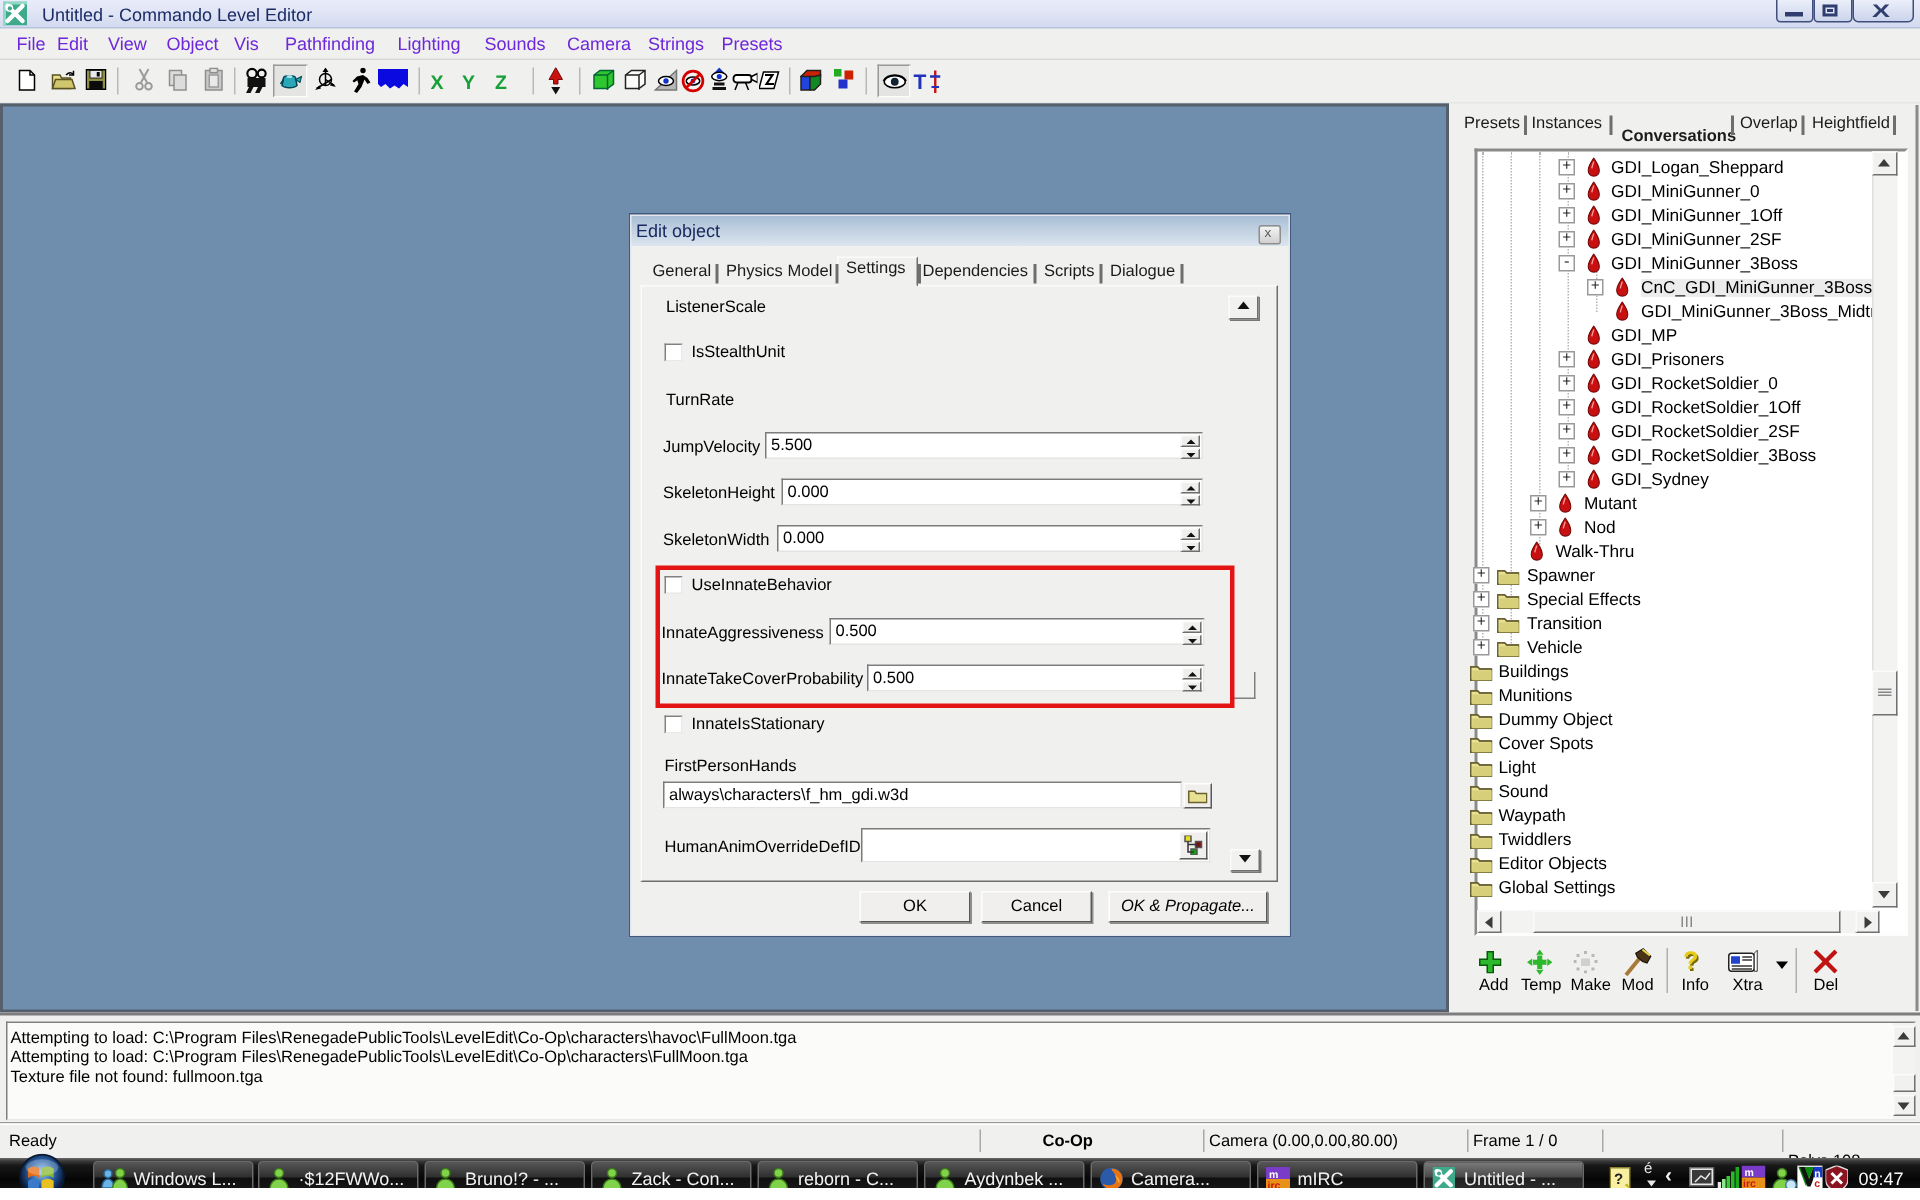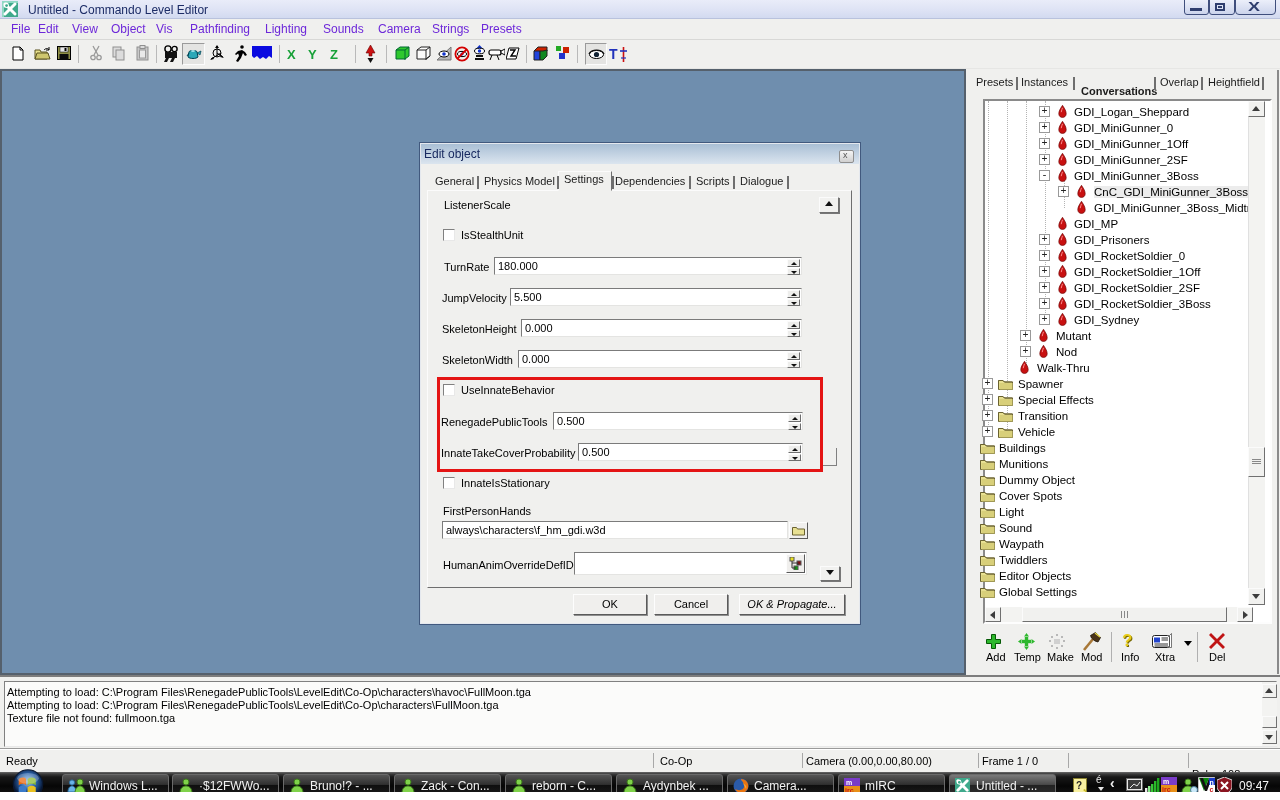--- a/index.html
+++ b/index.html
@@ -493,21 +493,21 @@
 <div class="ab nw" style="left:7px;top:712px;font-size:11px;color:#000;">Texture file not found: fullmoon.tga</div>
 <div class="ab" style="left:1262px;top:682px;width:15px;height:64px;background:#f3f3f1;"></div>
 <div class="sbtn" style="left:1262px;top:684px;width:15px;height:14px;"></div>
     <div class="arr-u" style="left:1265px;top:688px;"></div>
 <div class="sbtn" style="left:1262px;top:716px;width:15px;height:12px;"></div>
 <div class="sbtn" style="left:1262px;top:730px;width:15px;height:14px;"></div>
     <div class="arr-d" style="left:1265px;top:735px;"></div>
 <div class="ab" style="left:0;top:748px;width:1280px;height:1px;background:#9a9a9a;"></div>
 <div class="ab" style="left:0;top:749px;width:1280px;height:23px;background:#f0f0ee;border-top:1px solid #fff;"></div>
 <div class="stxt" style="left:6px;top:755px;">Ready</div>
-<div class="stxt" style="left:660px;top:755px;">Co-Op</div>
+<div class="stxt" style="left:695px;top:755px;font-weight:bold;">Co-Op</div>
 <div class="stxt" style="left:806px;top:755px;">Camera (0.00,0.00,80.00)</div>
 <div class="stxt" style="left:982px;top:755px;">Frame 1 / 0</div>
 <div class="stxt" style="left:1192px;top:768px;">Polys 108</div>
 <div class="sdiv" style="left:653px;"></div>
 <div class="sdiv" style="left:802px;"></div>
 <div class="sdiv" style="left:978px;"></div>
 <div class="sdiv" style="left:1068px;"></div>
 <div class="sdiv" style="left:1188px;"></div>
 <div class="ab" style="left:0;top:772px;width:1280px;height:28px;background:linear-gradient(180deg,#6a6a6a 0,#3a3a3a 2px,#181818 5px,#060606 14px,#101010 20px,#000 28px);"></div>
 <svg class="ab" style="left:8px;top:769px" width="40" height="31" viewBox="0 0 40 40">
@@ -661,31 +661,20 @@
 <div class="tdiv" style="left:612px;top:176px;"></div>
 <div class="tdiv" style="left:689px;top:176px;"></div>
 <div class="tdiv" style="left:733px;top:176px;"></div>
 <div class="tdiv" style="left:787px;top:176px;"></div>
 <div class="lbl" style="left:444px;top:199px;">ListenerScale</div>
 <div class="sbtn" style="left:819px;top:197px;width:20px;height:16px;box-shadow:1px 1px 0 #777;"></div>
     <div class="arr-u" style="left:825px;top:201px;border-bottom-color:#111;"></div>
 <div class="cb" style="left:443px;top:229px;"></div>
     <div class="lbl" style="left:461px;top:229px;">IsStealthUnit</div>
 <div class="lbl" style="left:444px;top:261px;">TurnRate</div>
-<div class="fld" style="left:494px;top:257px;width:308px;height:18px;">
-      <div class="v">180.000</div>
-      <div class="spin">
-        <div class="spb">
-          <div class="tu"></div>
-        </div>
-        <div class="spb" style="margin-top:1px;">
-          <div class="td"></div>
-        </div>
-      </div>
-    </div>
 <div class="lbl" style="left:442px;top:292px;">JumpVelocity</div>
 <div class="fld" style="left:510px;top:288px;width:292px;height:18px;">
       <div class="v">5.500</div>
       <div class="spin">
         <div class="spb">
           <div class="tu"></div>
         </div>
         <div class="spb" style="margin-top:1px;">
           <div class="td"></div>
         </div>
@@ -712,21 +701,21 @@
         </div>
         <div class="spb" style="margin-top:1px;">
           <div class="td"></div>
         </div>
       </div>
     </div>
 <div class="ab" style="left:836px;top:448px;width:1px;height:18px;background:#808080;"></div>
 <div class="ab" style="left:822px;top:465px;width:15px;height:1px;background:#808080;"></div>
 <div class="cb" style="left:443px;top:384px;"></div>
     <div class="lbl" style="left:461px;top:384px;">UseInnateBehavior</div>
-<div class="lbl" style="left:441px;top:416px;">RenegadePublicTools</div>
+<div class="lbl" style="left:441px;top:416px;">InnateAggressiveness</div>
 <div class="fld" style="left:553px;top:412px;width:250px;height:18px;">
       <div class="v">0.500</div>
       <div class="spin">
         <div class="spb">
           <div class="tu"></div>
         </div>
         <div class="spb" style="margin-top:1px;">
           <div class="td"></div>
         </div>
       </div>

